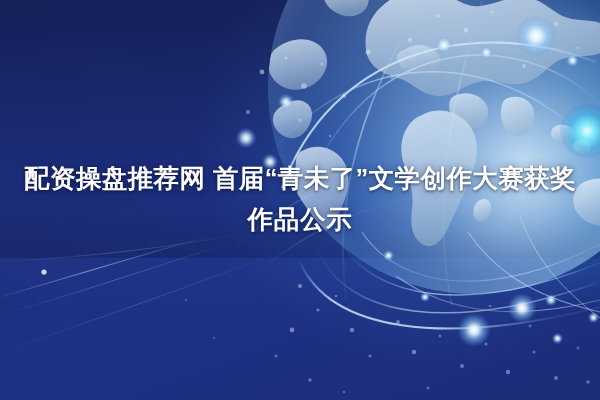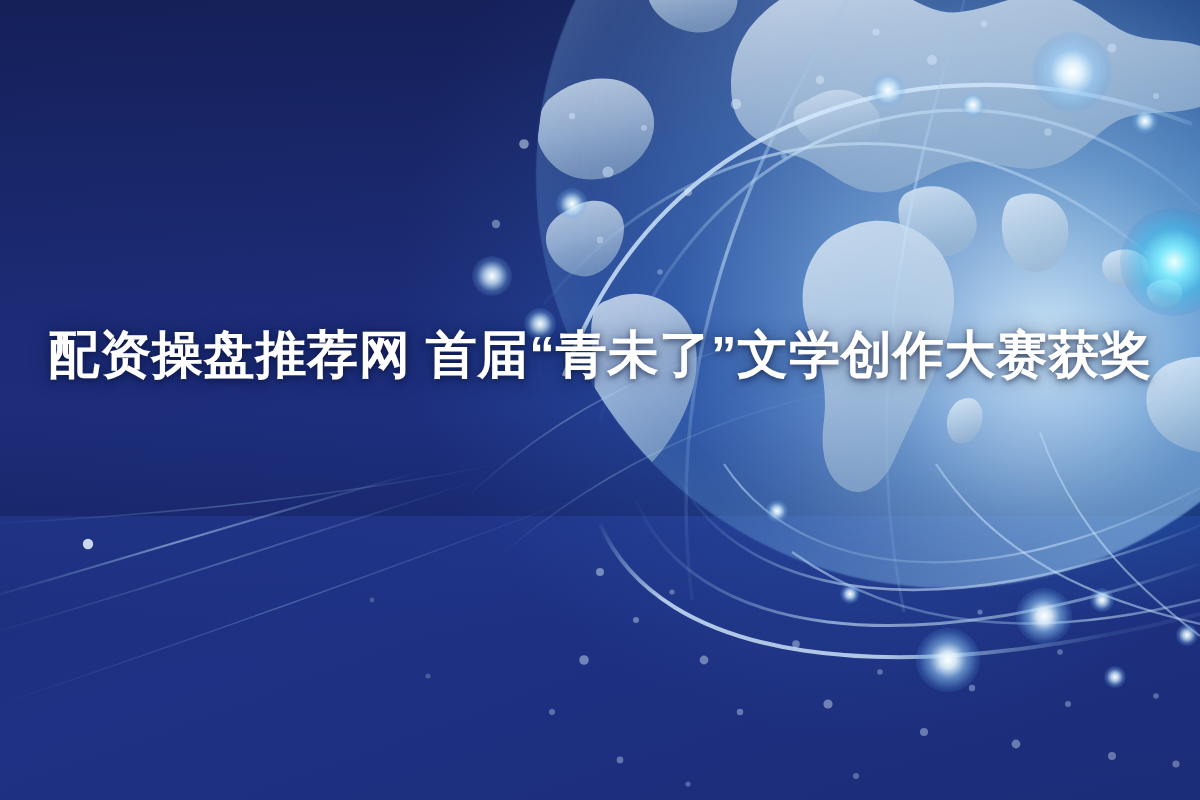--- a/index.html
+++ b/index.html
@@ -312,15 +312,16 @@
       <circle cx="428" cy="388" r="1.5" opacity="0.32"></circle>
       <circle cx="490" cy="306" r="1.3" opacity="0.34"></circle>
       <circle cx="530" cy="326" r="1.4" opacity="0.32"></circle>
       <circle cx="186" cy="300" r="1.2" opacity="0.22"></circle>
       <circle cx="214" cy="338" r="1.3" opacity="0.22"></circle>
     </g>
   </svg>
 
   <div class="title-block">
     <div class="title-line l1">配资操盘推荐网 首届“青未了”文学创作大赛获奖</div>
+    <div class="title-line l2">作品公示</div>
   </div>
 
 </div>
 
 </body></html>

